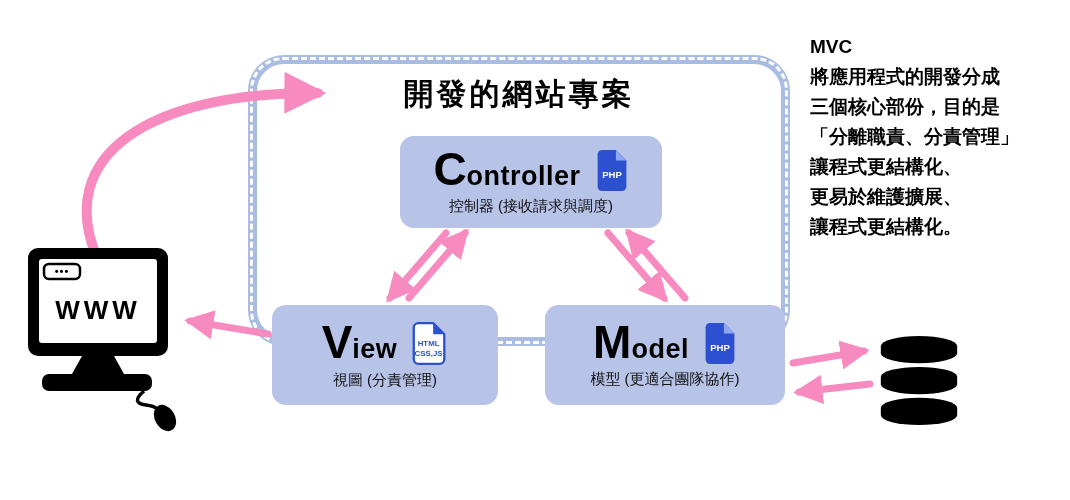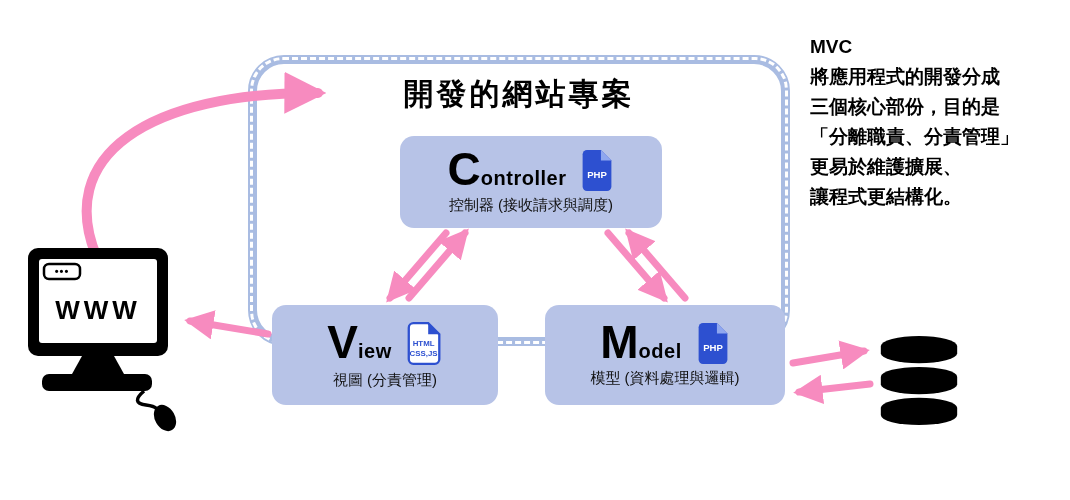--- a/index.html
+++ b/index.html
@@ -24,21 +24,21 @@
   .box{
     position:absolute;background:#b7c3e7;border-radius:14px;box-sizing:border-box;
     display:flex;flex-direction:column;align-items:center;justify-content:center;gap:5px;
   }
   .box-controller{left:400px;top:136px;width:262px;height:92px;}
   .box-view{left:272px;top:305px;width:226px;height:100px;}
   .box-model{left:545px;top:305px;width:240px;height:100px;}
   .title-row{display:flex;align-items:center;gap:14px;}
   .name{display:flex;align-items:baseline;font-weight:800;color:#000;}
   .name .initial{font-size:46px;line-height:0.9;}
-  .name .rest{font-size:20px;letter-spacing:0.5px;margin-top:8px;}
+  .name .rest{font-size:27px;letter-spacing:0.5px;margin-top:8px;}
   .subtitle{font-size:15px;font-weight:400;color:#111;white-space:nowrap;}
   
   .desc{
     position:absolute;left:810px;top:20px;width:258px;
     font-size:19px;font-weight:700;line-height:30px;color:#000;margin-top:12px;
   }
   .desc-line{display:block;}
   
   .layer{position:absolute;left:0;top:0;pointer-events:none;}
   .computer-svg{position:absolute;left:22px;top:246px;}
@@ -105,21 +105,21 @@
       <span class="name">
         <span class="initial">M</span>
           <span class="rest">odel</span>
       </span>
       <svg width="34" height="42" viewBox="0 0 39 48">
         <path d="M8,1 h16 l12,12 v30 a5,5 0 0 1 -5,5 H8 a5,5 0 0 1 -5,-5 V6 a5,5 0 0 1 5,-5 z" fill="#2d50d0"></path>
         <path d="M24,1 l12,12 h-12 z" fill="#8fa7ef"></path>
         <text x="19.5" y="33" text-anchor="middle" font-size="11" font-weight="bold" fill="#ffffff">PHP</text>
       </svg>
     </div>
-    <div class="subtitle">模型 (資料處理與邏輯)</div>
+    <div class="subtitle">模型 (更適合團隊協作)</div>
   </div>
 
   <svg class="computer-svg" width="168" height="188" viewBox="0 0 168 188">
     <rect x="6" y="2" width="140" height="108" rx="10" fill="#000000"></rect>
     <rect x="17" y="13" width="118" height="84" rx="3" fill="#ffffff"></rect>
     <rect x="22" y="18" width="36" height="15" rx="5" fill="#ffffff" stroke="#000000" stroke-width="2.5"></rect>
     <text x="40" y="29" text-anchor="middle" font-size="11" font-weight="bold" fill="#000000" letter-spacing="1">•••</text>
     <text x="76" y="73" text-anchor="middle" font-size="26" font-weight="800" letter-spacing="4" fill="#000000">WWW</text>
     <polygon points="60,110 92,110 102,128 50,128" fill="#000000"></polygon>
     <rect x="20" y="128" width="110" height="17" rx="7" fill="#000000"></rect>
@@ -131,17 +131,18 @@
     <path d="M3,11 a42,11 0 0 1 84,0 v8 a42,11 0 0 1 -84,0 z" fill="#000000"></path>
     <path d="M3,45 a42,11 0 0 1 84,0 v8 a42,11 0 0 1 -84,0 z" fill="#000000"></path>
     <path d="M3,79 a42,11 0 0 1 84,0 v8 a42,11 0 0 1 -84,0 z" fill="#000000"></path>
   </svg>
 
   <div class="desc">
     <span class="desc-line">MVC</span>
     <span class="desc-line">將應用程式的開發分成</span>
     <span class="desc-line">三個核心部份，目的是</span>
     <span class="desc-line">「分離職責、分責管理」</span>
+    <span class="desc-line">讓程式更結構化、</span>
     <span class="desc-line">更易於維護擴展、</span>
     <span class="desc-line">讓程式更結構化。</span>
   </div>
 
 </div>
 
 </body></html>

